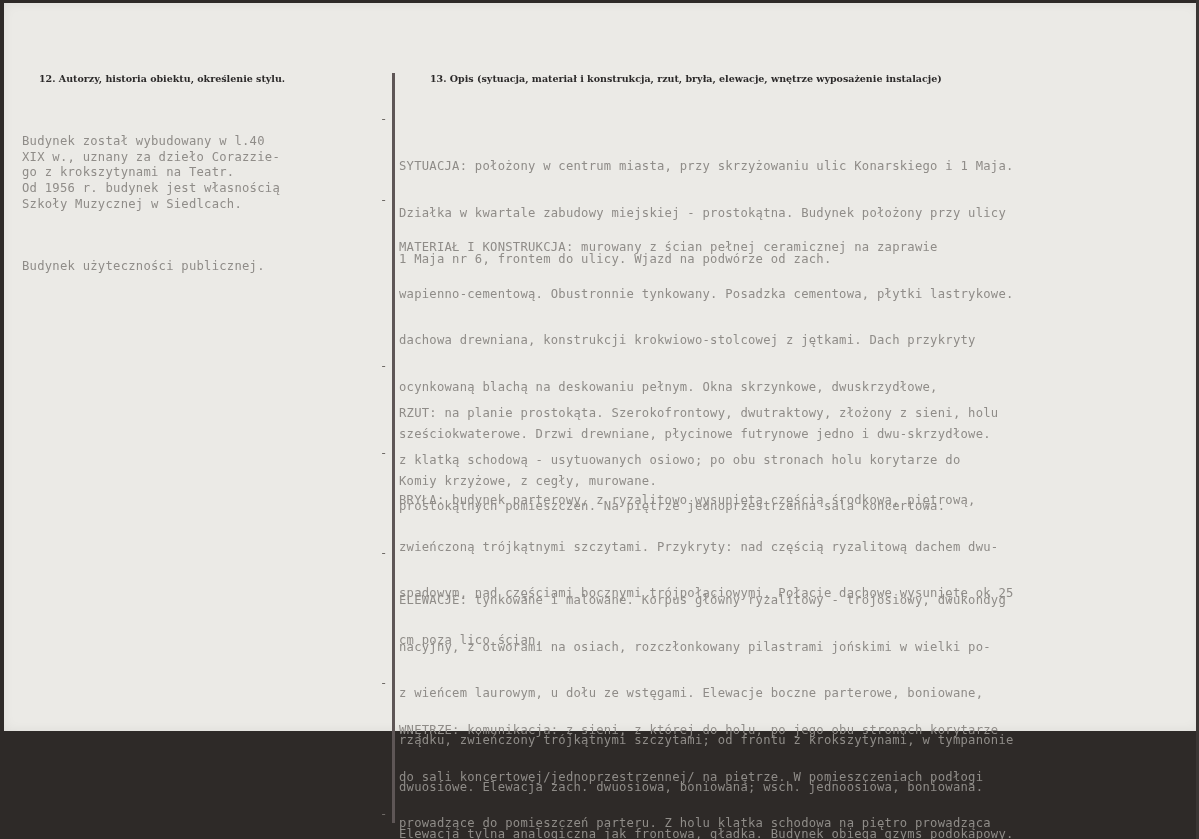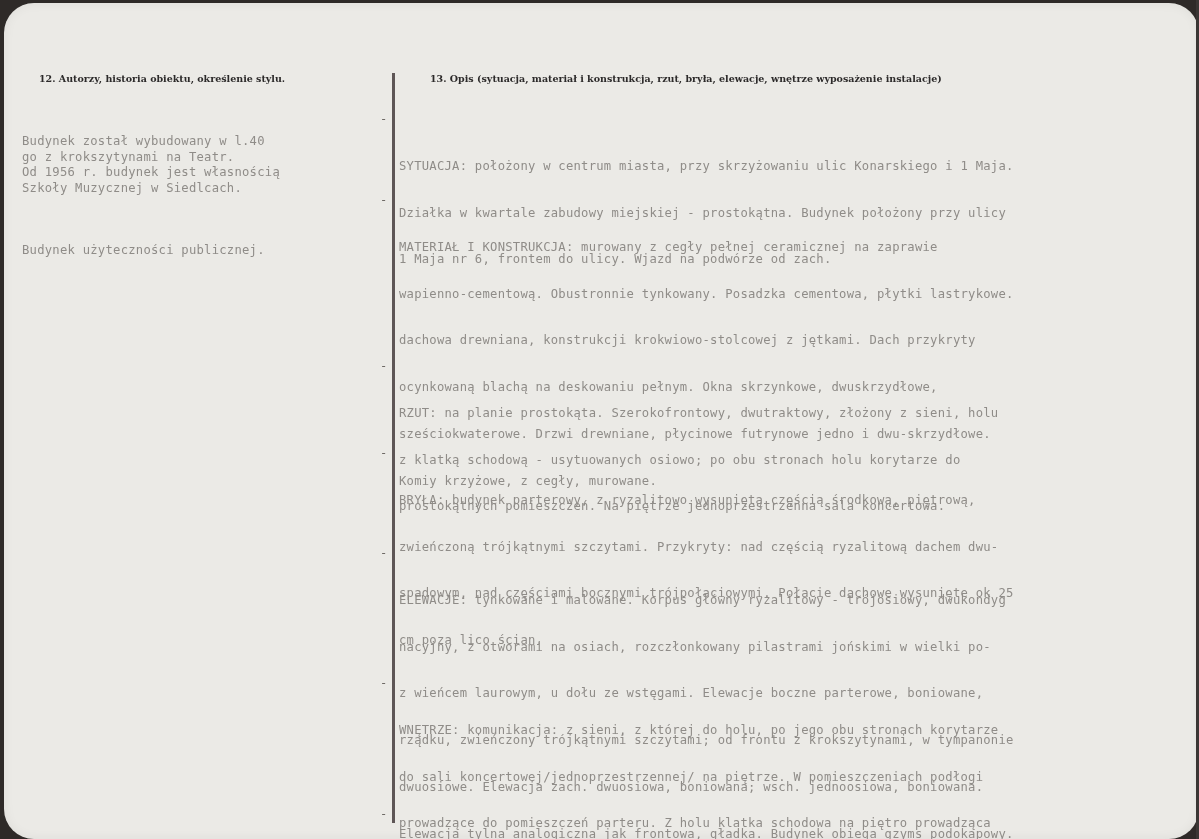--- a/index.html
+++ b/index.html
@@ -2,24 +2,23 @@
 <html><head>
   <meta charset="utf-8">
   <style>
     html, body { margin: 0; padding: 0; }
     body {
       width: 1199px; height: 839px; overflow: hidden;
       background: #2e2a28;
       position: relative;
     }
     .sheet {
-      position: absolute; left: 4px; top: 3px; width: 1195px; height: 836px;
+      position: absolute; left: 4px; top: 3px; width: 1195px; height: 728px;
       background: #ebeae6;
       box-shadow: inset 0 0 12px rgba(0,0,0,0.06);
-      border-radius: 30px;
     }
     .right-edge {
       position: absolute; right: 0; top: 0; width: 3px; height: 839px;
       background: #3a3634;
     }
     .hdr {
       position: absolute;
       font-family: "DejaVu Serif", serif;
       font-weight: bold;
       font-size: 9.5px;
@@ -56,34 +55,34 @@
 <body>
 
 <div class="sheet">
 
   <div class="hdr hdr-left">12. Autorzy, historia obiektu, określenie stylu.</div>
   <div class="hdr hdr-right">13. Opis (sytuacja, materiał i konstrukcja, rzut, bryła, elewacje, wnętrze wyposażenie instalacje)</div>
 
   <div class="divider"></div>
 
   <div class="left-block typed">
-    <p><span class="s-line">Budynek został wybudowany w l.40</span><span class="s-line">go z krokszytynami na Teatr.</span><span class="s-line">Od 1956 r. budynek jest własnością</span><span class="s-line">Szkoły Muzycznej w Siedlcach.</span></p>
+    <p><span class="s-line">Budynek został wybudowany w l.40</span><span class="s-line">XIX w., uznany za dzieło Corazzie-</span><span class="s-line">go z krokszytynami na Teatr.</span><span class="s-line">Od 1956 r. budynek jest własnością</span><span class="s-line">Szkoły Muzycznej w Siedlcach.</span></p>
     <p><span class="s-line">Budynek użyteczności publicznej.</span></p>
   </div>
 
   <div class="section typed" style="top:109px;">
     <span class="dash">-</span>
     <span class="s-line">SYTUACJA: położony w centrum miasta, przy skrzyżowaniu ulic Konarskiego i 1 Maja.</span>
     <span class="s-line">Działka w kwartale zabudowy miejskiej - prostokątna. Budynek położony przy ulicy</span>
     <span class="s-line">1 Maja nr 6, frontem do ulicy. Wjazd na podwórze od zach.</span>
   </div>
 
   <div class="section typed" style="top:190px;">
     <span class="dash">-</span>
-    <span class="s-line">MATERIAŁ I KONSTRUKCJA: murowany z cegły pełnej ceramicznej na zaprawie</span>
+    <span class="s-line">MATERIAŁ I KONSTRUKCJA: murowany z ścian pełnej ceramicznej na zaprawie</span>
     <span class="s-line">wapienno-cementową. Obustronnie tynkowany. Posadzka cementowa, płytki lastrykowe.</span>
     <span class="s-line">dachowa drewniana, konstrukcji krokwiowo-stolcowej z jętkami. Dach przykryty</span>
     <span class="s-line">ocynkowaną blachą na deskowaniu pełnym. Okna skrzynkowe, dwuskrzydłowe,</span>
     <span class="s-line">sześciokwaterowe. Drzwi drewniane, płycinowe futrynowe jedno i dwu-skrzydłowe.</span>
     <span class="s-line">Komiy krzyżowe, z cegły, murowane.</span>
   </div>
 
   <div class="section typed" style="top:356px;">
     <span class="dash">-</span>
     <span class="s-line">RZUT: na planie prostokąta. Szerokofrontowy, dwutraktowy, złożony z sieni, holu</span>

